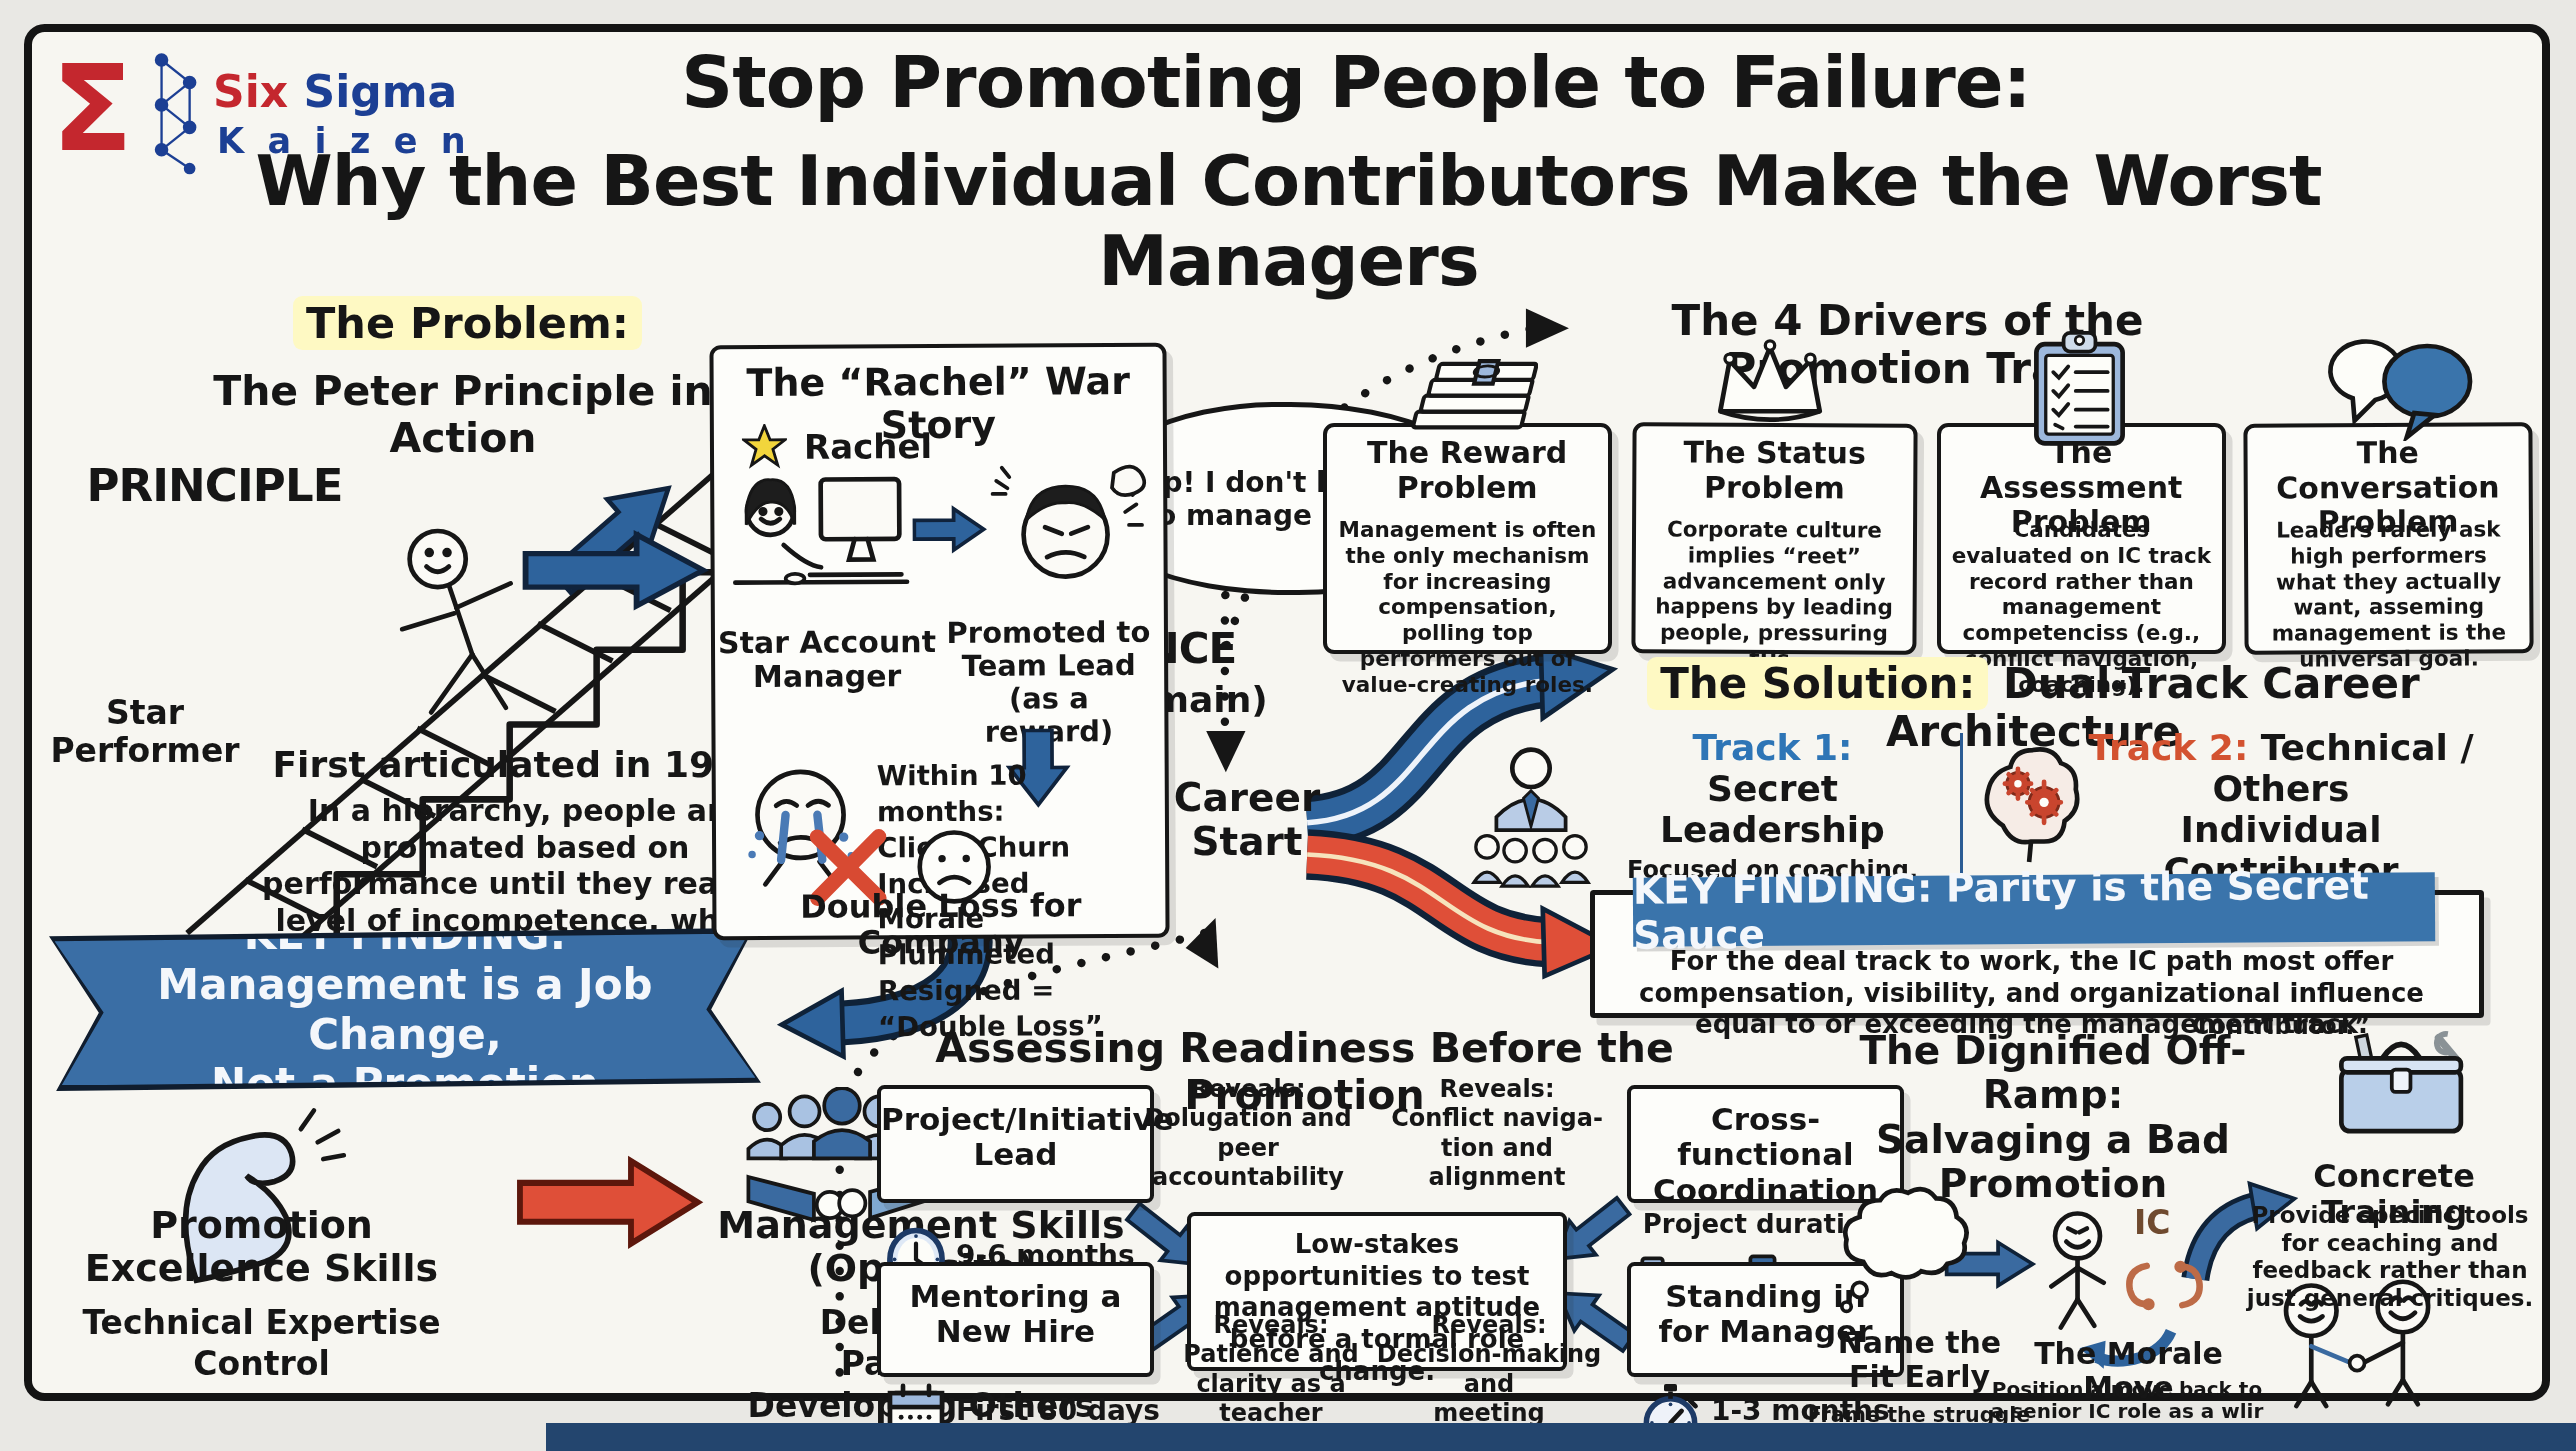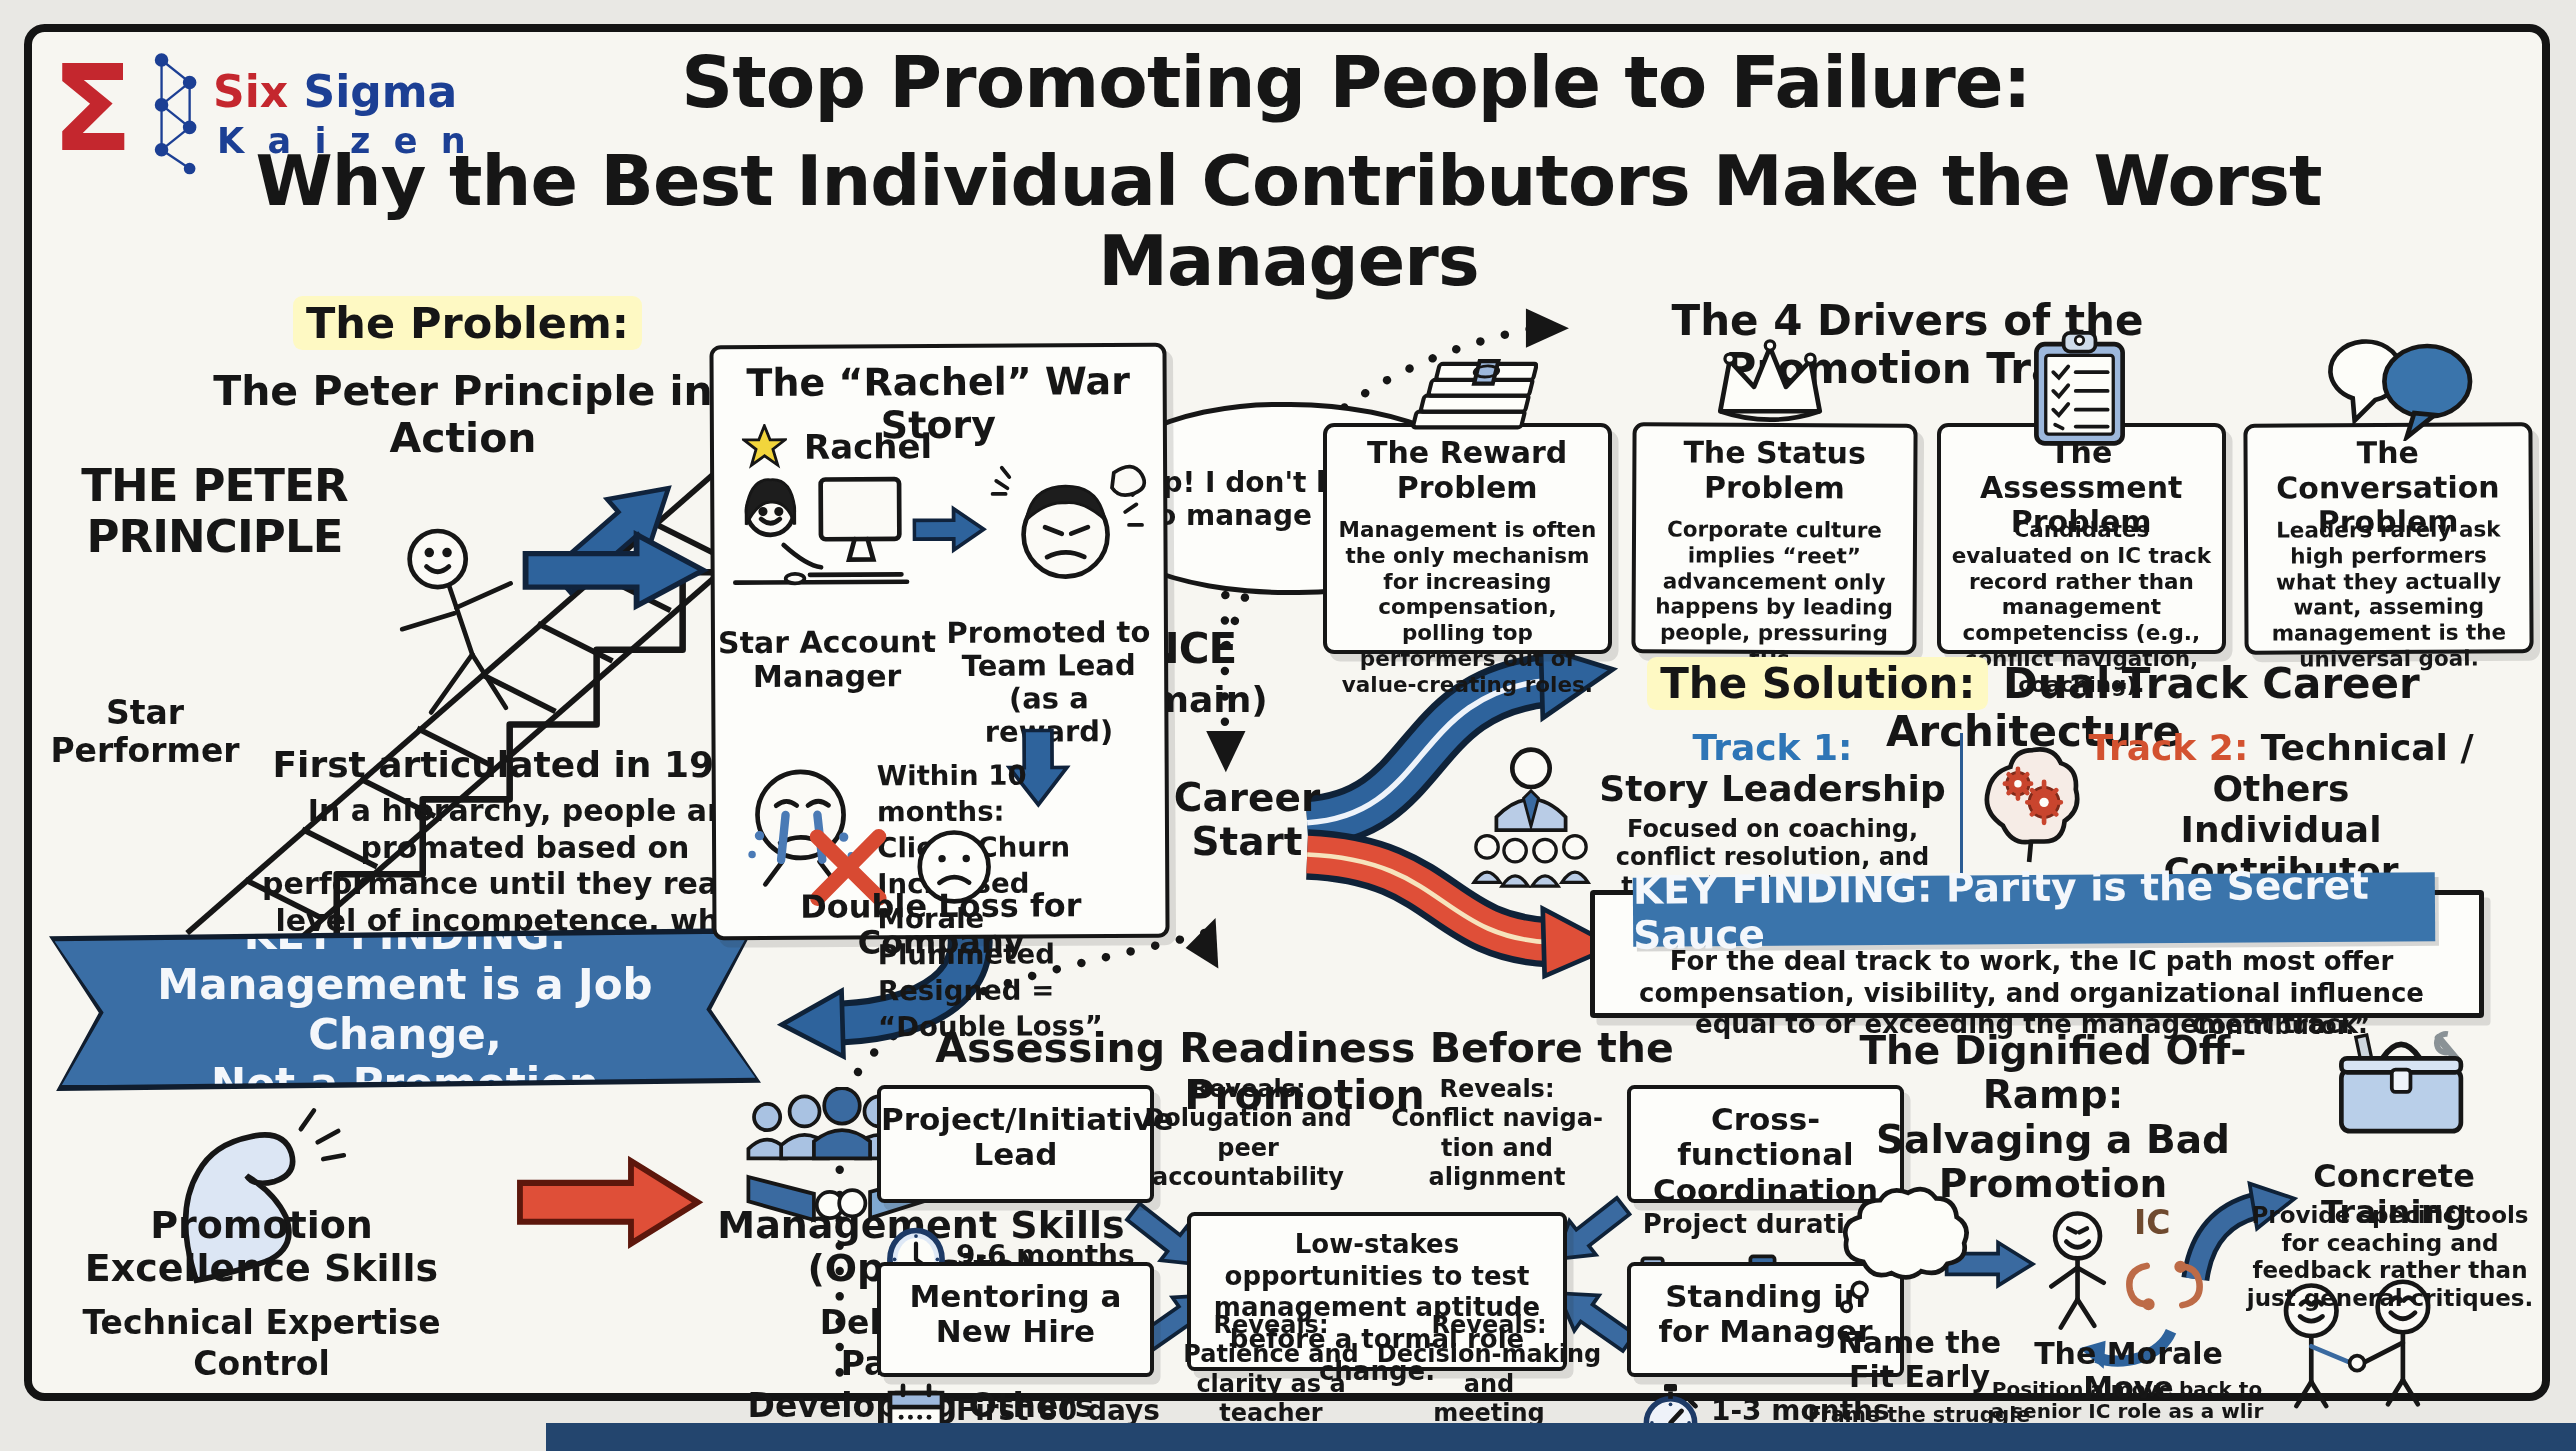--- a/index.html
+++ b/index.html
@@ -239,21 +239,20 @@
 </div>
 <div class="t left" style="left:217px;top:122px;font-size:35px;color:#1c3f94;letter-spacing:5.6px">K a i z e n</div>
 
 <div class="t" style="left:374px;top:41px;width:1964px;font-size:72px;letter-spacing:-0.9px">Stop Promoting People to Failure:</div>
 <div class="t" style="left:94px;top:142px;width:2389px;font-size:70px;letter-spacing:-0.9px">Why the Best Individual Contributors Make the Worst Managers</div>
 
 <div class="t" style="left:215px;top:299px;width:505px;font-size:43px"><span class="hl">The Problem:</span></div>
 <div class="t" style="left:178px;top:368px;width:570px;font-size:41px">The Peter Principle in Action</div>
 
 <div class="t" style="left:65px;top:460px;width:299px;font-size:45px;letter-spacing:-0.9px">
-  <div>THE PETER</div>
   <div>PRINCIPLE</div>
 </div>
 
 <div class="t" style="left:912px;top:385px;font-size:43px;transform:rotate(8deg)">??</div>
 
 <div class="bubble">Help! I don't know how to manage people!</div>
 <div class="bubble-dot" style="left:1055px;top:606px;width:18.7px;height:18.7px"></div>
 <div class="bubble-dot" style="left:1027px;top:640px;width:12px;height:12px"></div>
 
 <div class="t" style="left:28px;top:694px;width:234px;font-size:33px">
@@ -477,21 +476,21 @@
   </g>
   <g stroke="#161616" stroke-width="3.5" fill="#b9cce6">
     <path d="M4,148 Q18,126 32,148 Z"></path>
       <path d="M34,152 Q48,130 62,152 Z"></path>
       <path d="M66,152 Q80,130 94,152 Z"></path>
       <path d="M98,148 Q112,126 126,148 Z"></path>
   </g>
 </svg>
 <div class="t" style="left:1590px;top:727px;width:365px">
   <div style="font-size:36px;color:#2e75b6">Track 1:</div>
-  <div style="font-size:36px">Story Leadership</div>
+  <div style="font-size:36px">Secret Leadership</div>
   <div style="font-size:24px;line-height:1.2;margin-top:5.6px">Focused on coaching, conflict resolution, and team development tor those with a genuine interest in leading others.</div>
 </div>
 
 <div class="divider"></div>
 
 <svg class="icon" style="left:1975px;top:737px" width="112" height="140" viewBox="0 0 120 150">
   <path d="M30,95 Q8,80 14,58 Q18,38 38,32 Q42,14 62,14 Q84,10 92,28 Q110,34 108,56 Q114,78 96,90 Q94,112 74,112 L60,112 Q40,116 30,95 Z" fill="#f6ece6" stroke="#161616" stroke-width="5"></path>
   <path d="M60,112 L58,134" stroke="#161616" stroke-width="5"></path>
   <g fill="#c9452e" stroke="#7e2a1a" stroke-width="3">
     <circle cx="46" cy="50" r="12"></circle>

